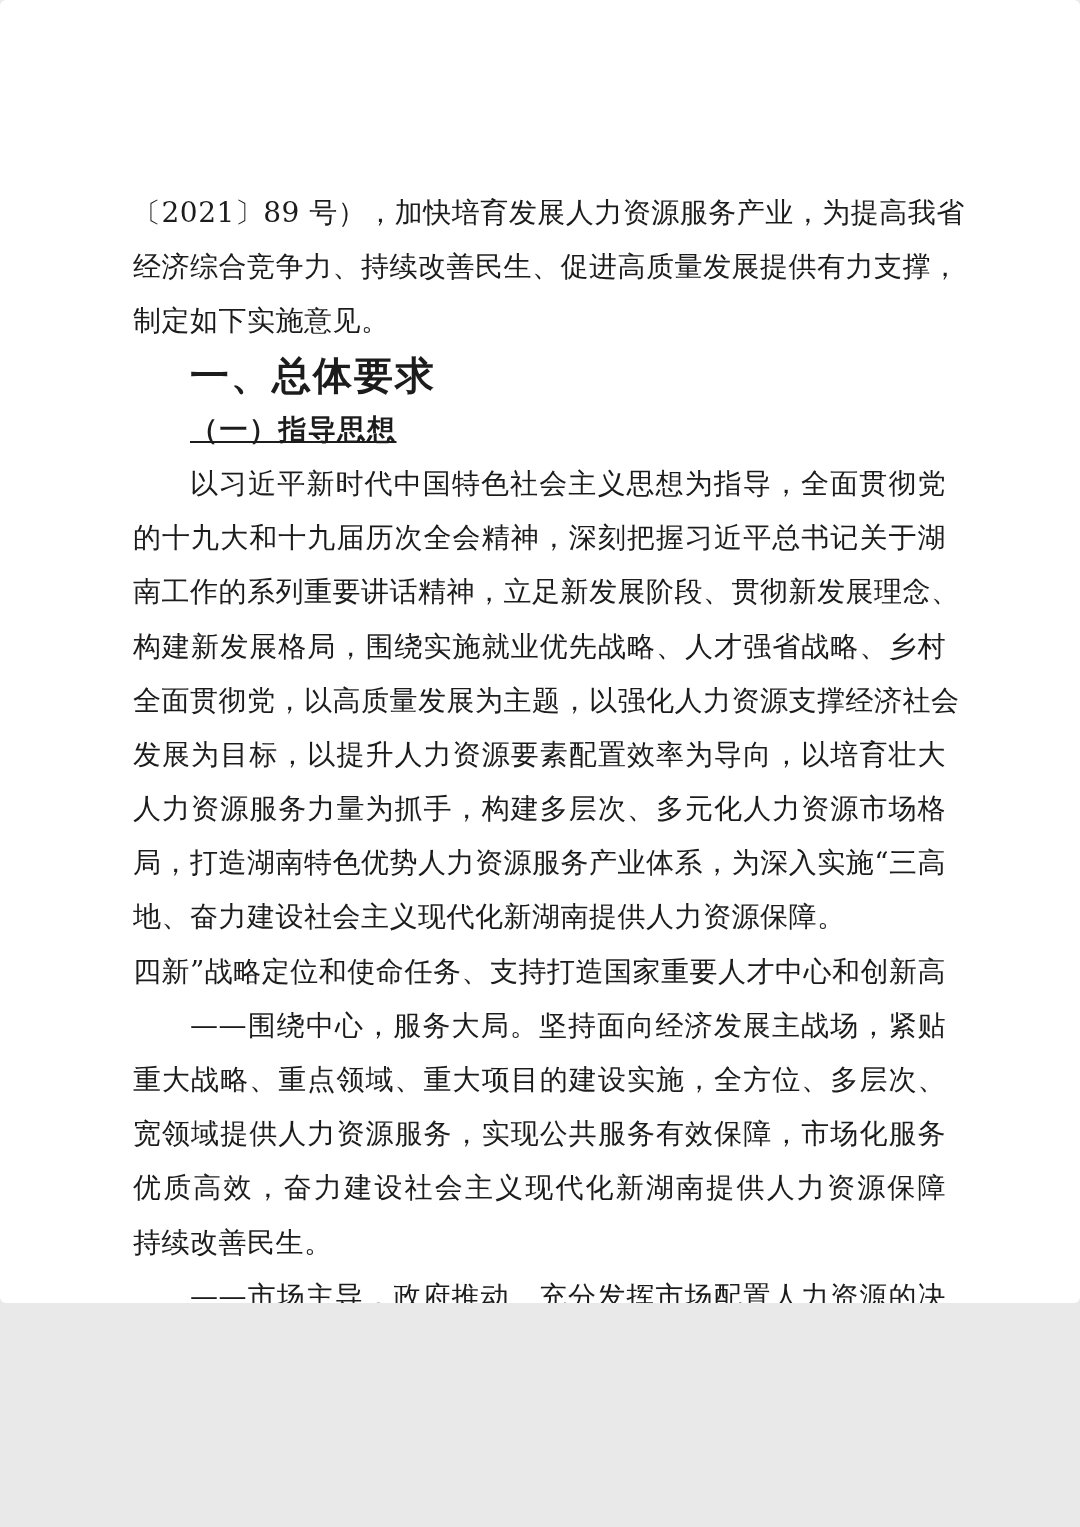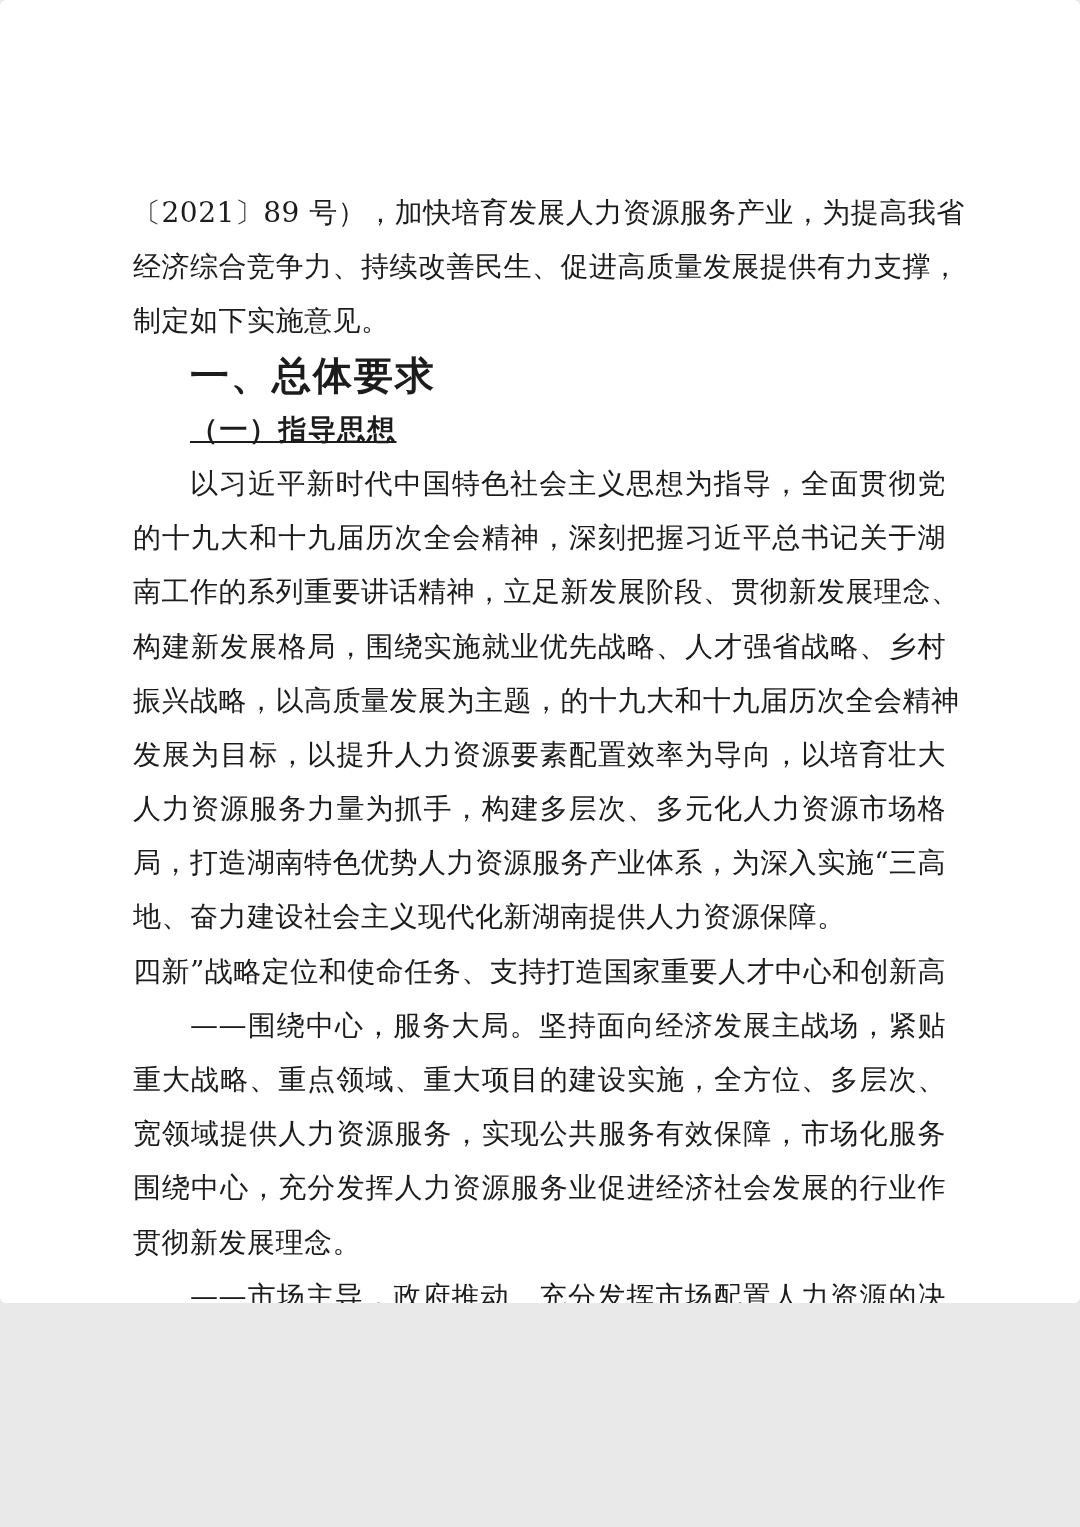--- a/index.html
+++ b/index.html
@@ -69,27 +69,27 @@
   <div class="content">
       <div class="line body fill">〔2021〕89 号），加快培育发展人力资源服务产业，为提高我省</div>
       <div class="line body fill">经济综合竞争力、持续改善民生、促进高质量发展提供有力支撑，</div>
       <div class="line body">制定如下实施意见。</div>
       <div class="line h1 indent">一、总体要求</div>
       <div class="line h2 indent">（一）指导思想</div>
       <div class="line body indent fill">以习近平新时代中国特色社会主义思想为指导，全面贯彻党</div>
       <div class="line body fill">的十九大和十九届历次全会精神，深刻把握习近平总书记关于湖</div>
       <div class="line body fill">南工作的系列重要讲话精神，立足新发展阶段、贯彻新发展理念、</div>
       <div class="line body fill">构建新发展格局，围绕实施就业优先战略、人才强省战略、乡村</div>
-      <div class="line body fill">振兴战略，以高质量发展为主题，的十九大和十九届历次全会精神</div>
+      <div class="line body fill">全面贯彻党，以高质量发展为主题，以强化人力资源支撑经济社会</div>
       <div class="line body fill">发展为目标，以提升人力资源要素配置效率为导向，以培育壮大</div>
       <div class="line body fill">人力资源服务力量为抓手，构建多层次、多元化人力资源市场格</div>
       <div class="line body fill">局，打造湖南特色优势人力资源服务产业体系，为深入实施“三高</div>
       <div class="line body">地、奋力建设社会主义现代化新湖南提供人力资源保障。</div>
       <div class="line body fill">四新”战略定位和使命任务、支持打造国家重要人才中心和创新高</div>
       <div class="line body indent fill">——围绕中心，服务大局。坚持面向经济发展主战场，紧贴</div>
       <div class="line body fill">重大战略、重点领域、重大项目的建设实施，全方位、多层次、</div>
       <div class="line body fill">宽领域提供人力资源服务，实现公共服务有效保障，市场化服务</div>
-      <div class="line body fill">围绕中心，充分发挥人力资源服务业促进经济社会发展的行业作</div>
-      <div class="line body">贯彻新发展理念。</div>
+      <div class="line body fill">优质高效，奋力建设社会主义现代化新湖南提供人力资源保障</div>
+      <div class="line body">持续改善民生。</div>
       <div class="line body indent fill">——市场主导，政府推动。充分发挥市场配置人力资源的决</div>
     </div>
   <div class="page-number">– 2 –</div>
 </div>
 
 </body></html>

